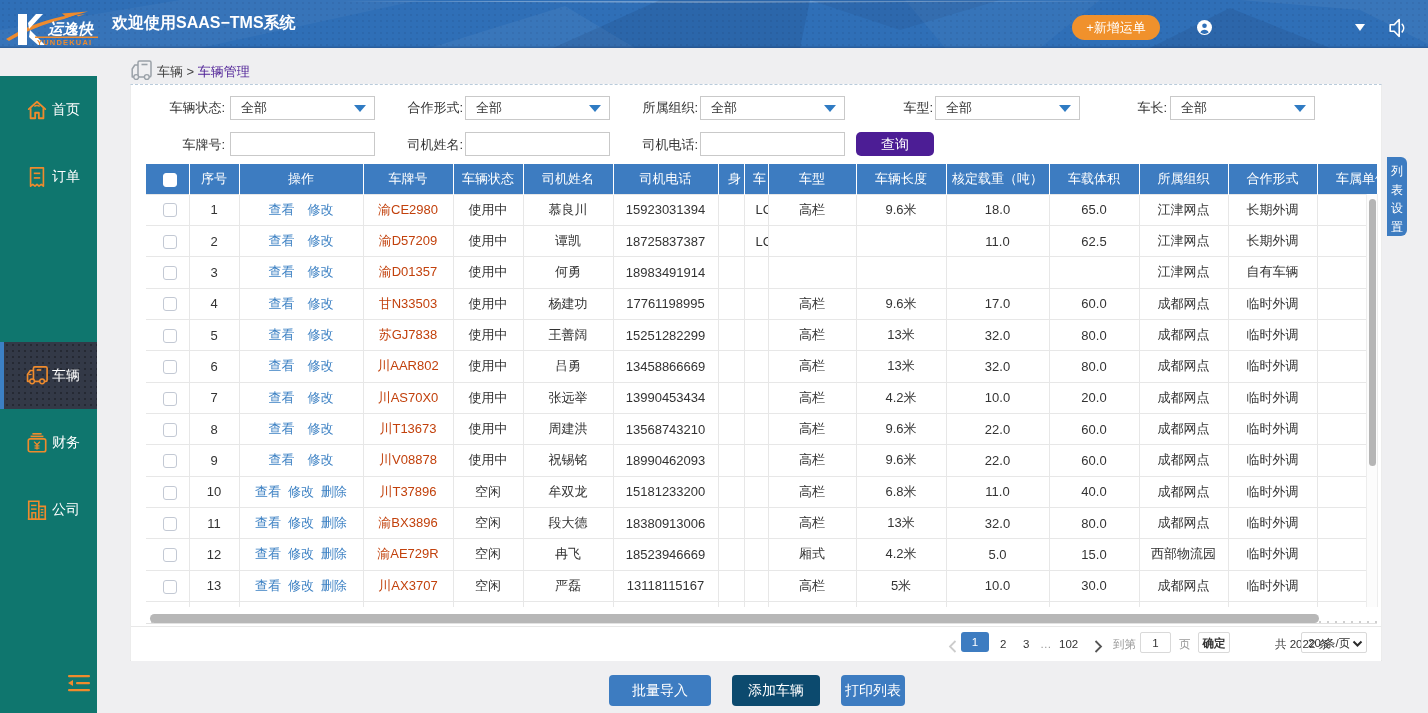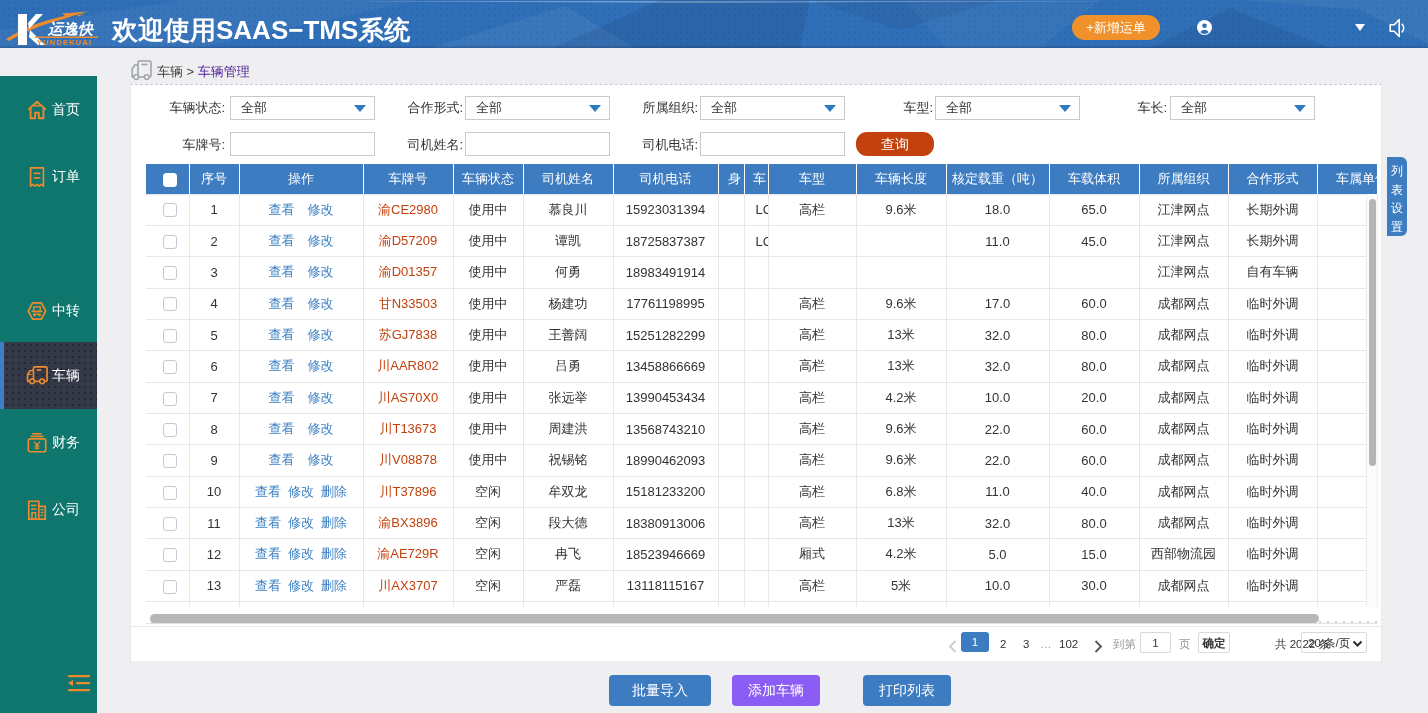--- a/index.html
+++ b/index.html
@@ -2,21 +2,21 @@
 <html><head>
 <meta charset="utf-8">
 <style>
 * { margin:0; padding:0; box-sizing:border-box; }
 html,body { width:1428px; height:713px; overflow:hidden; font-family:"Liberation Sans", sans-serif; }
 body { position:relative; background:#efeff1; }
 
 
 #topbar { position:absolute; left:0; top:0; width:1428px; height:48px; background-color:#2f6fb7; background-image:radial-gradient(circle, rgba(15,35,75,0.09) 0.8px, transparent 1px); background-size:6px 6px; overflow:hidden; }
 #topbar svg.bgpoly { position:absolute; left:0; top:0; }
-#title { position:absolute; left:112px; top:13px; font-size:26px; font-weight:bold; color:#fff; letter-spacing:0px; }
+#title { position:absolute; left:112px; top:13px; font-size:16px; font-weight:bold; color:#fff; letter-spacing:0px; }
 #searchbox { position:absolute; left:844px; top:15px; width:217px; height:25px; background:#fff; border-radius:13px; color:#8a9099; font-size:12px; line-height:25px; padding-left:13px; letter-spacing:0; }
 #searchbox .mag { position:absolute; right:11px; top:6px; }
 #btn-newwaybill { position:absolute; left:1072px; top:15px; width:88px; height:25px; background:#f0912c; border-radius:13px; color:#fff; font-size:13px; text-align:center; line-height:25px; }
 #avatar { position:absolute; left:1197px; top:20px; }
 #topcaret { position:absolute; left:1355px; top:24px; width:0; height:0; border-left:5px solid transparent; border-right:5px solid transparent; border-top:7px solid #fff; }
 #speaker { position:absolute; left:1389px; top:18px; }
 
 
 #logo { position:absolute; left:4px; top:4px; }
 
@@ -36,21 +36,21 @@
 #bc-icon { position:absolute; left:131px; top:59px; }
 
 
 #card { position:absolute; left:130px; top:84px; width:1252px; height:577px; background:#fff; border-top:1px dashed #b9cbdb; border-left:1px solid #ececec; border-right:1px solid #ececec; border-bottom:1px solid #e0e0e0; }
 
 
 .flabel { position:absolute; font-size:13px; color:#333; height:25px; line-height:25px; text-align:right; white-space:nowrap; }
 .fsel { position:absolute; width:145px; height:24px; border:1px solid #c9c9c9; background:#fff; font-size:13px; color:#333; line-height:22px; padding-left:10px; }
 .fsel .caret { position:absolute; right:8px; top:8px; width:0; height:0; border-left:6.5px solid transparent; border-right:6.5px solid transparent; border-top:7.5px solid #2f7bc3; }
 .finput { position:absolute; width:145px; height:24px; border:1px solid #c9c9c9; background:#fff; }
-#btn-query { position:absolute; left:725px; top:47px; width:78px; height:24px; background:#c2410c; border-radius:11px; color:#fff; font-size:14px; text-align:center; line-height:24px; }
+#btn-query { position:absolute; left:725px; top:47px; width:78px; height:24px; background:#4c1d95; border-radius:5px; color:#fff; font-size:14px; text-align:center; line-height:24px; }
 
 
 #tablewrap { position:absolute; left:15px; top:79px; width:1231px; height:443px; overflow:hidden; }
 table { border-collapse:collapse; table-layout:fixed; width:1261px; }
 th { background:#3d7cc1; color:#fff; font-weight:normal; font-size:13px; height:30px; border-right:1px solid rgba(255,255,255,0.7); overflow:hidden; white-space:nowrap; }
 td { font-size:13px; color:#333; text-align:center; height:31.35px; border:1px solid #e7e7e7; overflow:hidden; white-space:nowrap; background:#fff; }
 td.first { border-left:none; }
 a.op { color:#3e82c4; text-decoration:none;text-align:center; }
 a.plate { color:#c2410c; text-decoration:none; }
 .cbx { display:inline-block; width:14px; height:14px; border:1px solid #c3c9d4; border-radius:3px; background:#fff; vertical-align:middle; margin-left:6px; }
@@ -63,22 +63,22 @@
 #hthumb { position:absolute; left:4px; top:0.5px; width:1169px; height:9px; background:#b7b7b7; border-radius:4.5px; }
 
 
 #pagebar { position:absolute; left:0px; top:541px; width:1250px; height:35px; border-top:1px solid #e8e8e8; background:#fff; font-size:11.5px; color:#333; }
 .pg { position:absolute; top:9px; height:17px; line-height:17px; }
 .pgbox { position:absolute; top:5px; height:21px; line-height:21px; text-align:center; }
 
 
 .bigbtn { position:absolute; top:675px; height:31px; border-radius:4px; color:#fff; font-size:14px; text-align:center; line-height:31px; }
 #bb1 { left:609px; width:102px; background:#3d7cc1; }
-#bb2 { left:732px; width:88px; background:#8b5cf6; }
-#bb3 { left:863px; width:88px; background:#3d7cc1; }
+#bb2 { left:732px; width:88px; background:#0c4a6e; }
+#bb3 { left:841px; width:64px; background:#3d7cc1; }
 
 
 #settab { position:absolute; left:1387px; top:157px; width:20px; height:79px; background:#3d7cc1; border-radius:0 6px 6px 0; color:#fff; font-size:12px; text-align:center; line-height:18.5px; padding-top:5px; }
 </style>
 </head>
 <body>
 
 <div id="topbar">
   <svg class="bgpoly" width="1428" height="48">
     <polygon points="0,48 0,30 180,0 420,0 200,48" fill="rgba(255,255,255,0.04)"></polygon>
@@ -125,30 +125,20 @@
       </svg>
     <div class="tx">首页</div>
   </div>
   <div class="navitem" style="top:67px;">
     <svg class="ic" width="22" height="22" viewBox="0 0 24 24">
         <path d="M5 2 H19 V22 L16.6 20 L14.2 22 L12 20 L9.8 22 L7.4 20 L5 22 Z" fill="none" stroke="#ef8b2d" stroke-width="1.8" stroke-linejoin="round"></path>
         <line x1="8.5" y1="8" x2="15.5" y2="8" stroke="#ef8b2d" stroke-width="1.8"></line>
         <line x1="8.5" y1="13" x2="15.5" y2="13" stroke="#ef8b2d" stroke-width="1.8"></line>
       </svg>
     <div class="tx">订单</div>
-  </div>
-  <div class="navitem" style="top:201px;">
-    <svg class="ic" width="22" height="22" viewBox="0 0 24 24">
-        <path d="M7.2 3.2 H16.8 L21.5 12 L16.8 20.8 H7.2 L2.5 12 Z" fill="none" stroke="#ef8b2d" stroke-width="1.8" stroke-linejoin="round"></path>
-        <rect x="8.5" y="7.5" width="7" height="5" fill="none" stroke="#ef8b2d" stroke-width="1.5"></rect>
-        <path d="M6 12.5 H18 M8 15.5 H16" stroke="#ef8b2d" stroke-width="1.5"></path>
-        <circle cx="9" cy="16.5" r="1.3" fill="#ef8b2d"></circle>
-        <circle cx="15" cy="16.5" r="1.3" fill="#ef8b2d"></circle>
-      </svg>
-    <div class="tx">中转</div>
   </div>
   <div class="navitem sel" style="top:266px;">
     <svg class="ic" width="24" height="20" viewBox="0 0 26 22">
         <rect x="8" y="2" width="15" height="16" rx="1.5" fill="none" stroke="#ef8b2d" stroke-width="1.8"></rect>
         <path d="M8 6 H4.5 L1.5 10.5 V18 H8" fill="none" stroke="#ef8b2d" stroke-width="1.8" stroke-linejoin="round"></path>
         <circle cx="6.5" cy="18" r="2.6" fill="#333947" stroke="#ef8b2d" stroke-width="1.6"></circle>
         <circle cx="17.5" cy="18" r="2.6" fill="#333947" stroke="#ef8b2d" stroke-width="1.6"></circle>
         <line x1="11.5" y1="5.5" x2="16.5" y2="5.5" stroke="#ef8b2d" stroke-width="1.8"></line>
         <path d="M2.5 10.5 H6" stroke="#ef8b2d" stroke-width="1.4"></path>
       </svg>
@@ -275,21 +265,21 @@
             <td><a class="op">查看</a><a class="op" style="margin-left:13px;">修改</a></td>
             <td><a class="plate">渝D57209</a></td>
             <td>使用中</td>
             <td>谭凯</td>
             <td>18725837387</td>
             <td></td>
             <td style="text-align:left;padding-left:11px;">LGB</td>
             <td></td>
             <td></td>
             <td>11.0</td>
-            <td>45.0</td>
+            <td>62.5</td>
             <td>江津网点</td>
             <td>长期外调</td>
             <td></td>
           </tr>
       <tr>
             <td class="first"><span class="cbx"></span></td>
             <td>3</td>
             <td><a class="op">查看</a><a class="op" style="margin-left:13px;">修改</a></td>
             <td><a class="plate">渝D01357</a></td>
             <td>使用中</td>

